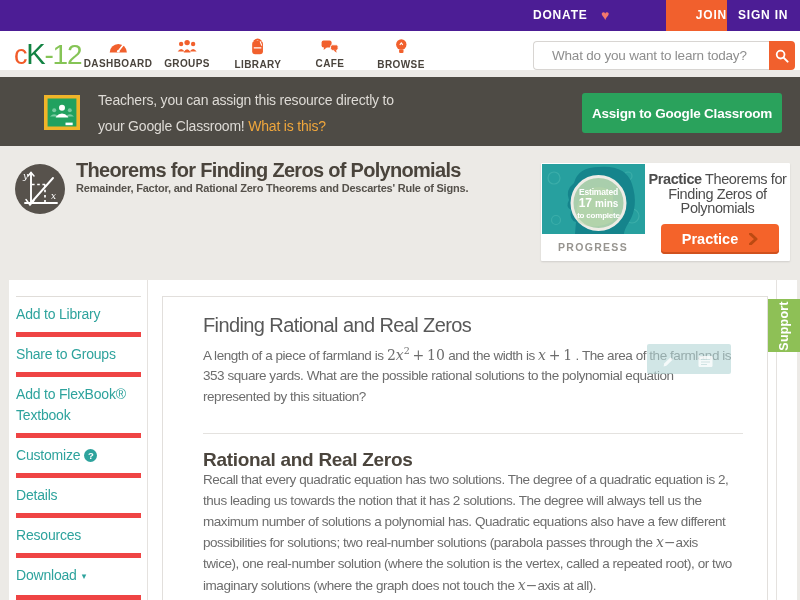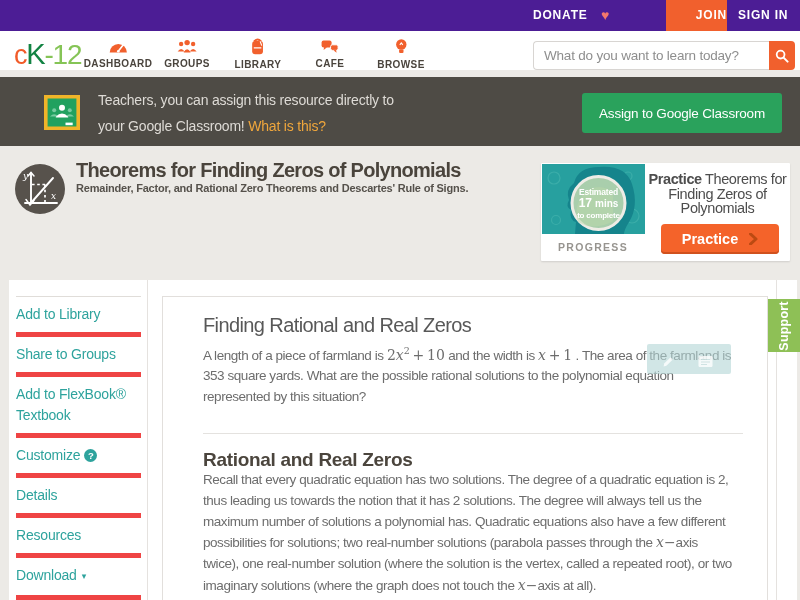--- a/index.html
+++ b/index.html
@@ -20,30 +20,30 @@
   
   .navbar { position:absolute; left:0; top:31px; width:800px; height:39px; background:#ffffff; }
   .logo { position:absolute; left:14px; top:9px; font-size:27px; letter-spacing:-1.2px; cursor:pointer; line-height:28px; font-weight:normal; }
   .logo .lc { color:#f15b29; }
   .logo .lk { color:#128343; font-size:29px; }
   .logo .l12 { color:#85c456; font-size:28px; }
   .nav-item { position:absolute; top:7px; transform:translateX(-50%); text-align:center; cursor:pointer; }
   .nav-item svg { display:block; margin:0 auto 4px auto; }
   .nav-label { font-size:10px; font-weight:bold; letter-spacing:.4px; color:#4a443d; white-space:nowrap; }
   .search { position:absolute; left:533px; top:10px; width:262px; height:29px; display:flex; }
-  .search input { flex:1; border:1px solid #d8d5d2; border-right:none; border-radius:4px 0 0 4px; padding:0 10px; font-size:13.5px; letter-spacing:-0.2px; color:#555; outline:none; font-family:"Liberation Sans",sans-serif; }
+  .search input { flex:1; border:1px solid #d8d5d2; border-right:none; border-radius:4px 0 0 4px; padding:0 18px; font-size:13.5px; letter-spacing:-0.2px; color:#555; outline:none; font-family:"Liberation Sans",sans-serif; }
   .search input::placeholder { color:#8e8e8e; }
   .search-btn { width:26px; height:29px; background:#f1602d; border:none; border-radius:0 4px 4px 0; display:flex; align-items:center; justify-content:center; cursor:pointer; }
 
   
   .gcbanner { position:absolute; left:0; top:77px; width:800px; height:69px; background:#4e4b45; }
   .gc-icon { position:absolute; left:44px; top:18px; }
   .gc-text { position:absolute; left:98px; top:10px; font-size:14px; line-height:26px; color:#dedbd6; letter-spacing:-0.2px; }
   .gc-link { color:#efa63c; cursor:pointer; }
-  .gc-btn { position:absolute; left:582px; top:16px; width:200px; height:40px; background:#2aa25c; border:none; border-radius:3px; color:#fff; font-weight:normal; font-size:13.5px; letter-spacing:-0.2px; cursor:pointer; font-family:"Liberation Sans",sans-serif; }
+  .gc-btn { position:absolute; left:582px; top:16px; width:200px; height:40px; background:#2aa25c; border:none; border-radius:3px; color:#fff; font-weight:bold; font-size:13.5px; letter-spacing:-0.2px; cursor:pointer; font-family:"Liberation Sans",sans-serif; }
 
   
   .band { position:absolute; left:0; top:146px; width:800px; height:134px; background:#eceae6; }
   .band-icon { position:absolute; left:15px; top:18px; width:50px; height:50px; border-radius:50%; background:#57524c; }
   .band-title { position:absolute; left:76px; top:13px; font-size:20px; font-weight:bold; letter-spacing:-0.7px; color:#4a443c; }
   .band-sub { position:absolute; left:76px; top:36px; font-size:11px; font-weight:bold; letter-spacing:-0.2px; color:#55514b; }
 
   
   .pcard { position:absolute; left:541px; top:17px; width:249px; height:98px; background:#fff; box-shadow:0 1px 2px rgba(0,0,0,.12); border-radius:1px; }
   .pthumb { position:absolute; left:1px; top:1px; width:103px; height:70px; overflow:hidden; cursor:pointer; }

